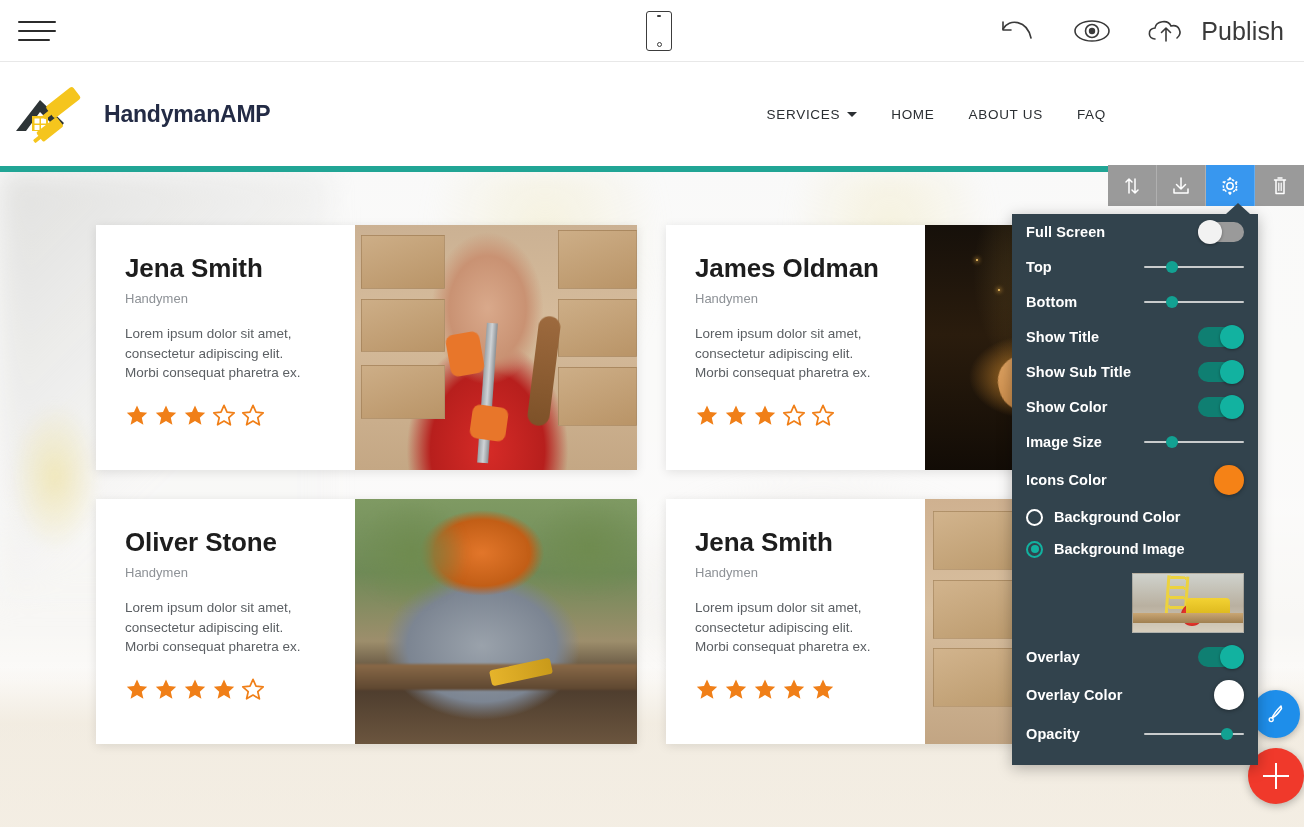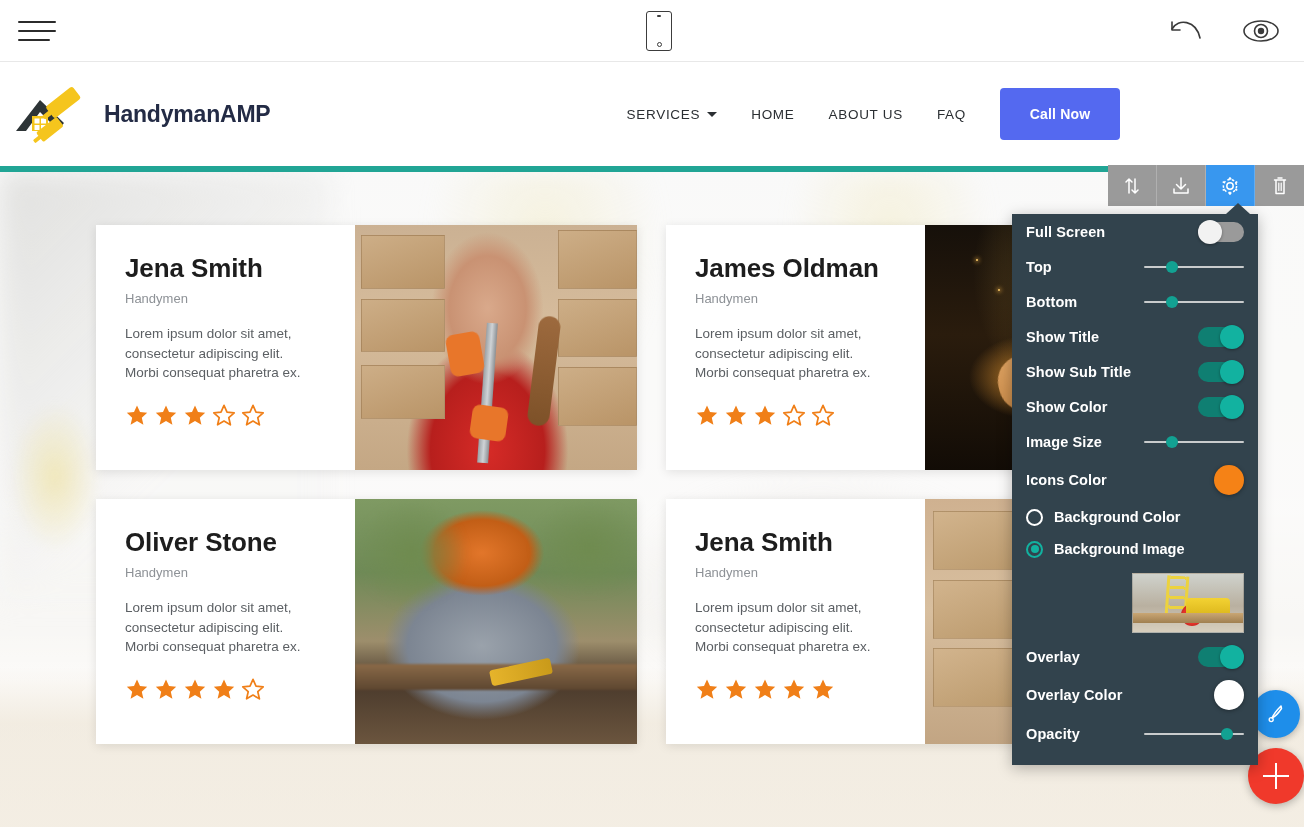--- a/index.html
+++ b/index.html
@@ -349,20 +349,27 @@
         <path d="M8 6 L8 14 L16 14" fill="none" stroke="#3a3a3a" stroke-width="1.6" stroke-linecap="round" stroke-linejoin="round"></path>
         <path d="M8 13 C14 2, 32 4, 36 22" fill="none" stroke="#3a3a3a" stroke-width="1.6" stroke-linecap="round"></path>
       </svg>
     </div>
     <div class="ebtn">
       <svg width="46" height="30" viewBox="0 0 46 30">
         <ellipse cx="23" cy="15" rx="17" ry="10" fill="none" stroke="#3a3a3a" stroke-width="1.6"></ellipse>
         <circle cx="23" cy="15" r="6.5" fill="none" stroke="#3a3a3a" stroke-width="1.6"></circle>
         <circle cx="23" cy="15" r="3.2" fill="#3a3a3a"></circle>
       </svg>
+    </div>
+    <div class="ebtn">
+      <svg width="48" height="32" viewBox="0 0 48 32">
+        <path d="M12 24 C5 24, 4 14, 12 13 C13 6, 25 4, 28 11 C36 9, 40 18, 34 23" fill="none" stroke="#3a3a3a" stroke-width="1.6" stroke-linecap="round"></path>
+        <path d="M23 26 L23 13 M18.5 17.5 L23 13 L27.5 17.5" fill="none" stroke="#3a3a3a" stroke-width="1.6" stroke-linecap="round" stroke-linejoin="round"></path>
+      </svg>
+      <span class="publish-label">Publish</span>
     </div>
   </div>
 </div>
 
 <div class="site-header">
   <div class="brand">
     <div class="brand-logo">
       <svg width="82" height="62" viewBox="0 0 82 62">
         <path d="M6 48 L30 17 L54 40 L48 47 L30 29 L16 48 Z" fill="#2d3436"></path>
         <rect x="22" y="33" width="16" height="15" fill="#f5c51d"></rect>
@@ -384,21 +391,20 @@
   </div>
 
   <div class="site-nav">
     <div class="nav-item">
       <span>SERVICES</span>
       <span class="caret"></span>
     </div>
     <div class="nav-item">HOME</div>
     <div class="nav-item">ABOUT US</div>
     <div class="nav-item">FAQ</div>
-    <button class="call-now">Call Now</button>
   </div>
 </div>
 
 <div class="accent-strip"></div>
 
 <div class="canvas">
   <div class="canvas-bg">
     <div class="bg-blob-a"></div>
     <div class="bg-blob-b"></div>
     <div class="bg-blob-c"></div>

